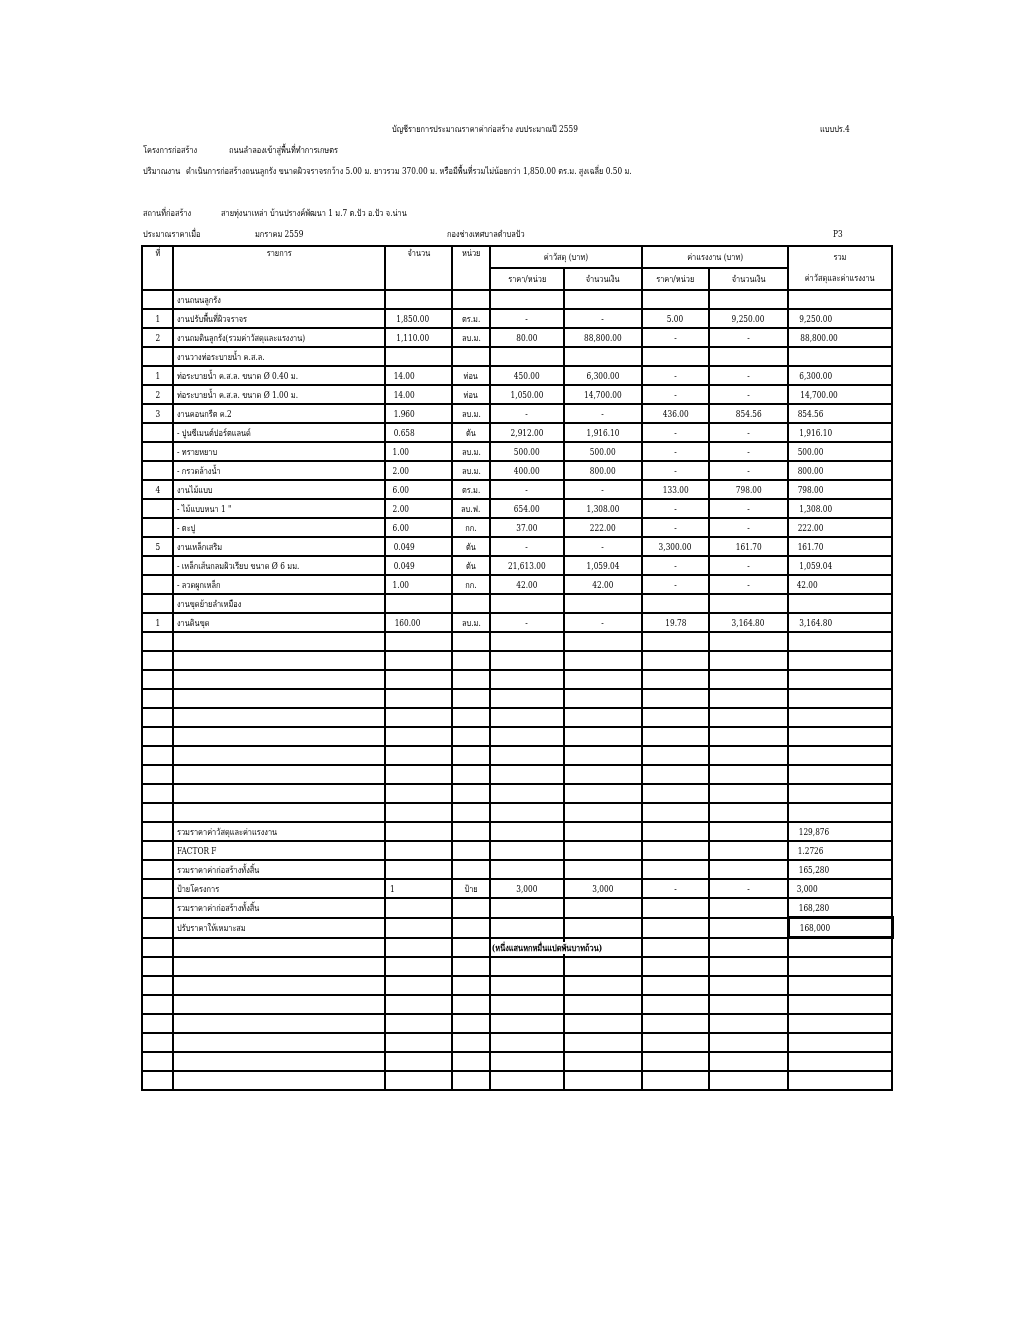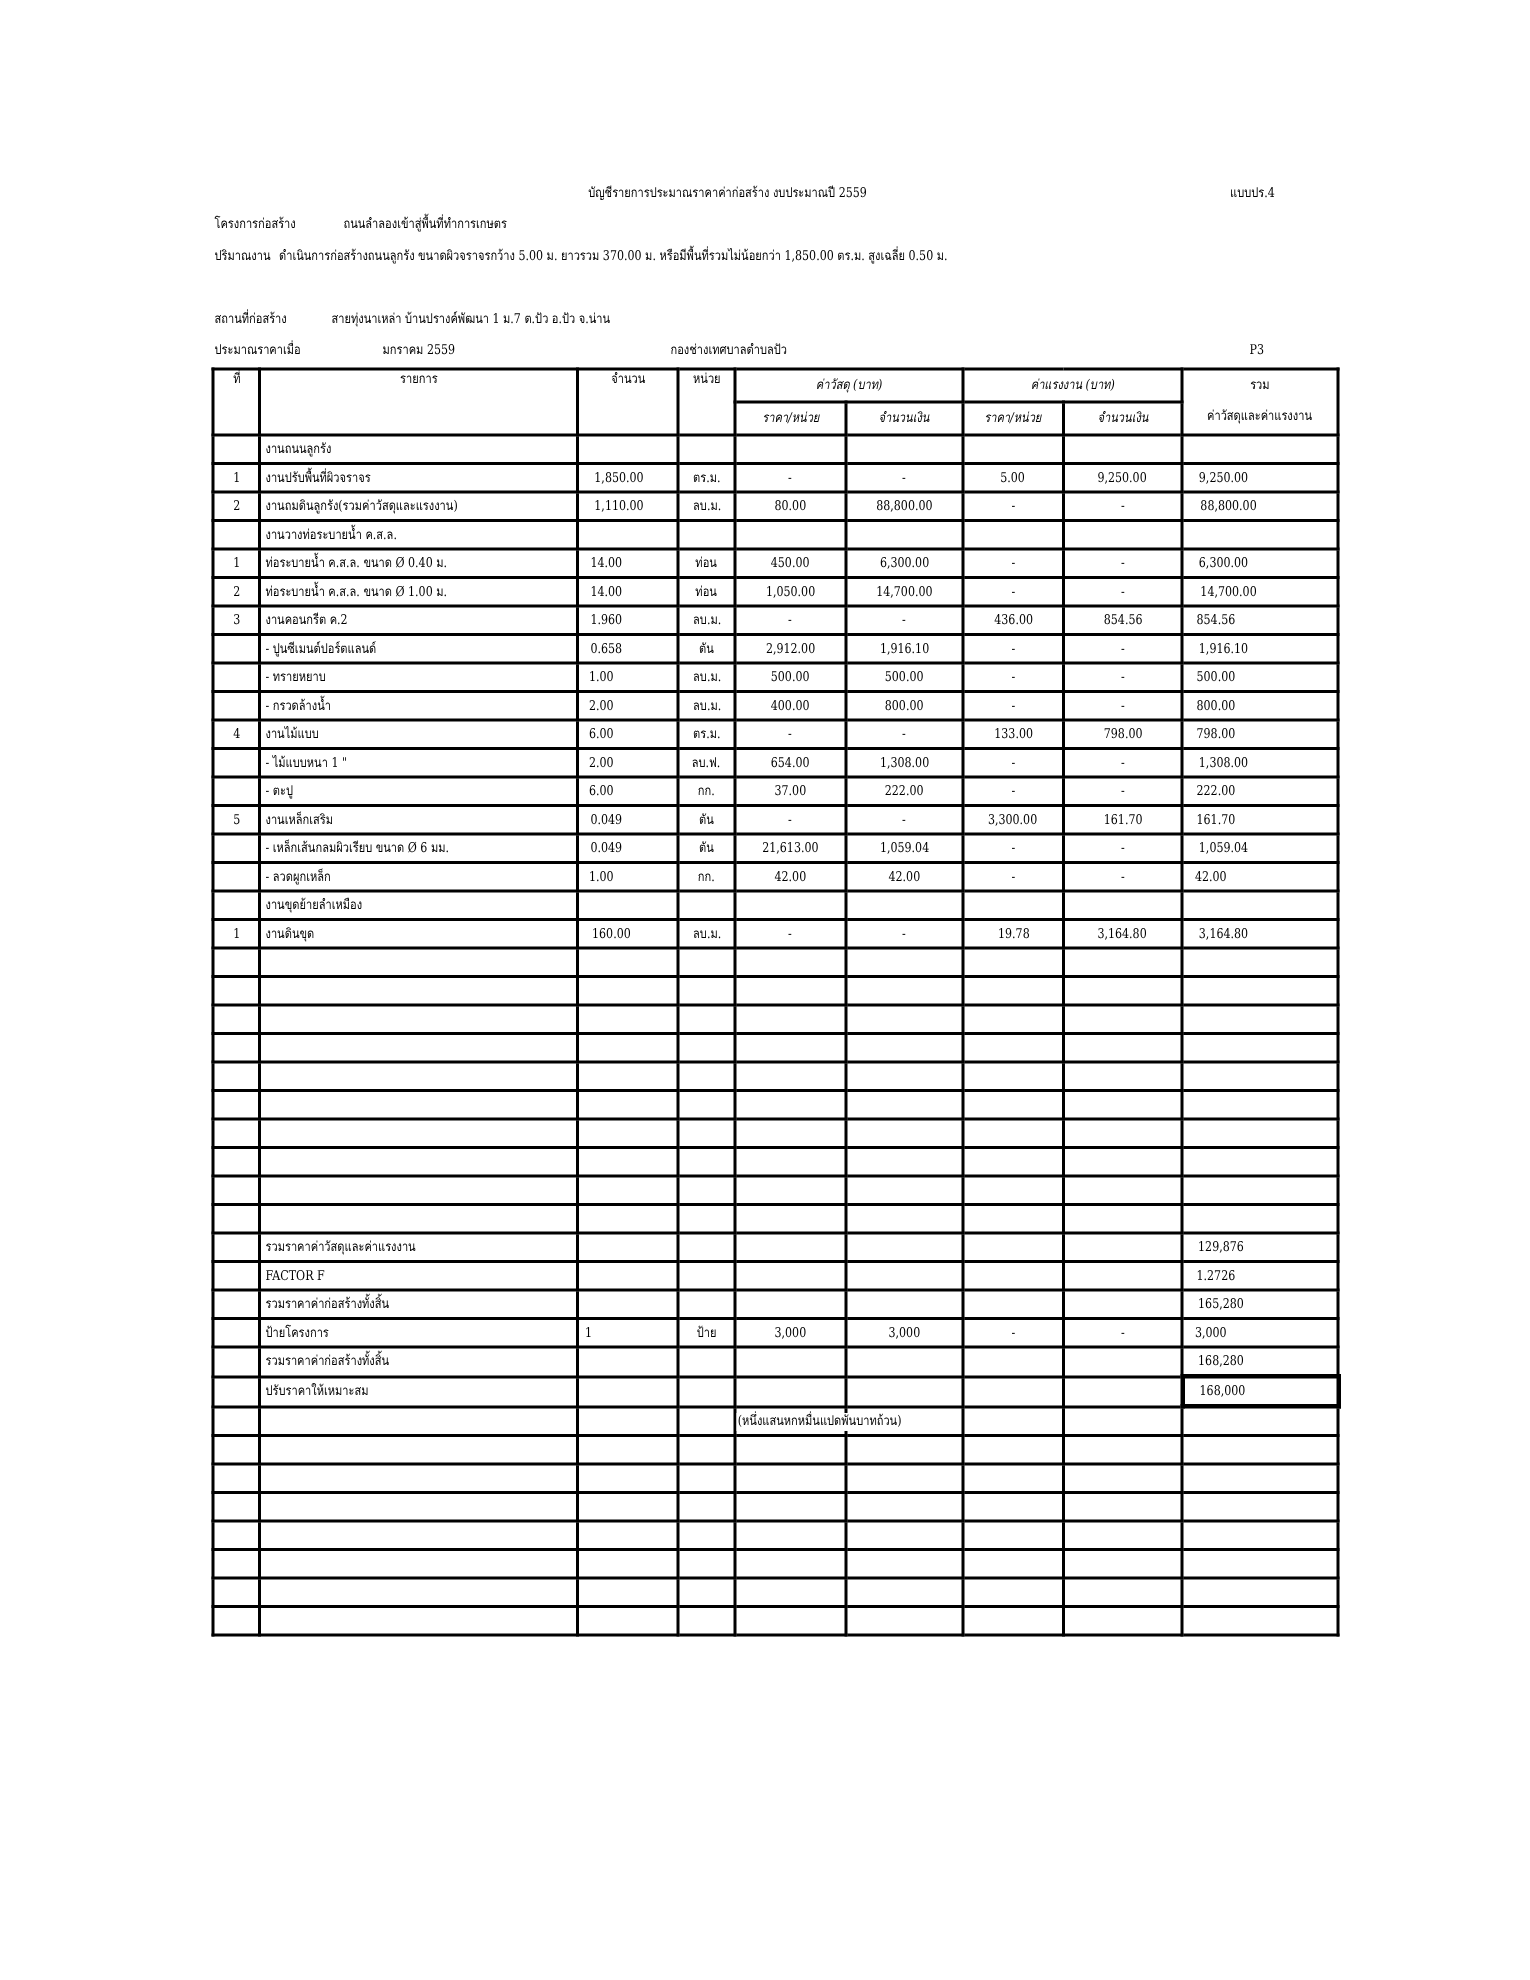--- a/index.html
+++ b/index.html
@@ -22,24 +22,24 @@
 
   table.boq { position: absolute; left: 141px; top: 245px; border-collapse: collapse; table-layout: fixed; width: 750px; }
   table.boq td { border: 2px solid #000; height: 17px; padding: 0 3px; font-size: 9px; line-height: 12px; overflow: visible; white-space: nowrap; }
   table.boq td span.s { display: inline-block; transform: scaleX(0.82); }
   td.num span.s { transform-origin: right center; }
   td.lbl span.s { transform-origin: left center; }
   td.ctr span.s, td.hdr span.s { transform-origin: center center; }
   td.num { }
   td.ctr { text-align: center; }
   td.hdr { text-align: center; vertical-align: top; padding-top: 2px; }
-  td.hdr2 { text-align: center; font-style: italic; }
+  td.hdr2 { text-align: center; }
   td.lbl { text-align: left; padding-left: 1px; }
   td.total-box { border: 3px solid #000 !important; text-decoration: underline; }
-  td.amount-words { position: relative; }
+  td.amount-words { position: relative; font-weight: bold; }
   td.amount-words span.w { position: absolute; left: 0px; top: 3px; background: #fff; padding: 0 1px; z-index: 2; transform: scaleX(0.82); transform-origin: left center; white-space: nowrap; }
 </style>
 </head>
 <body>
 
 <div class="txt center" id="title">บัญชีรายการประมาณราคาค่าก่อสร้าง  งบประมาณปี  2559</div>
 <div class="txt" id="form-code">แบบปร.4</div>
 <div class="txt" id="project-label">โครงการก่อสร้าง</div>
 <div class="txt" id="project-value">ถนนลำลองเข้าสู่พื้นที่ทำการเกษตร</div>
 <div class="txt" id="qty-label">ปริมาณงาน</div>

